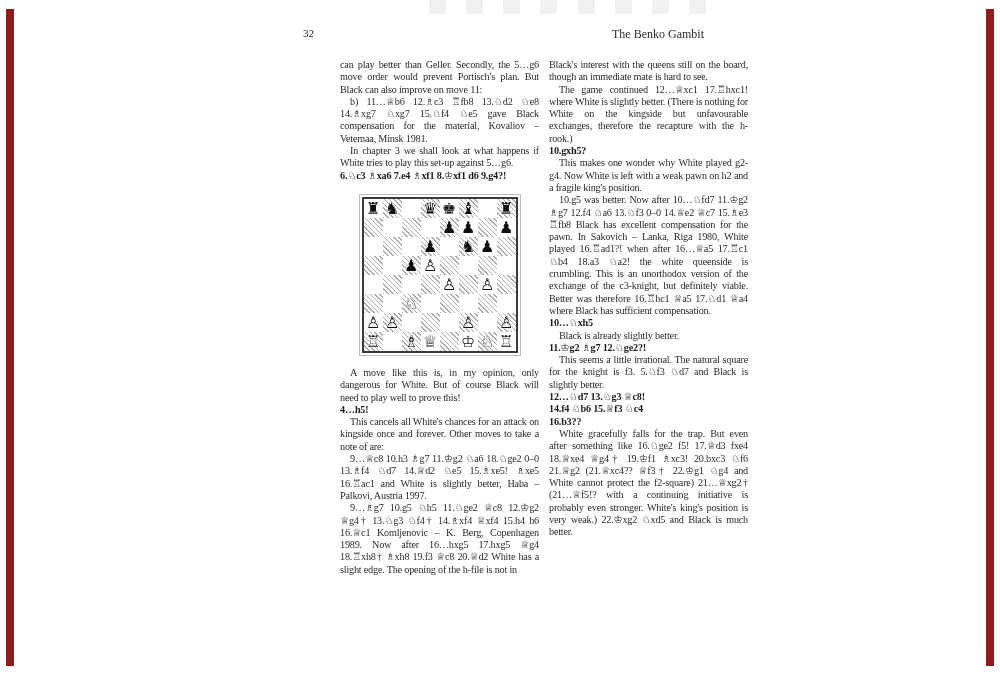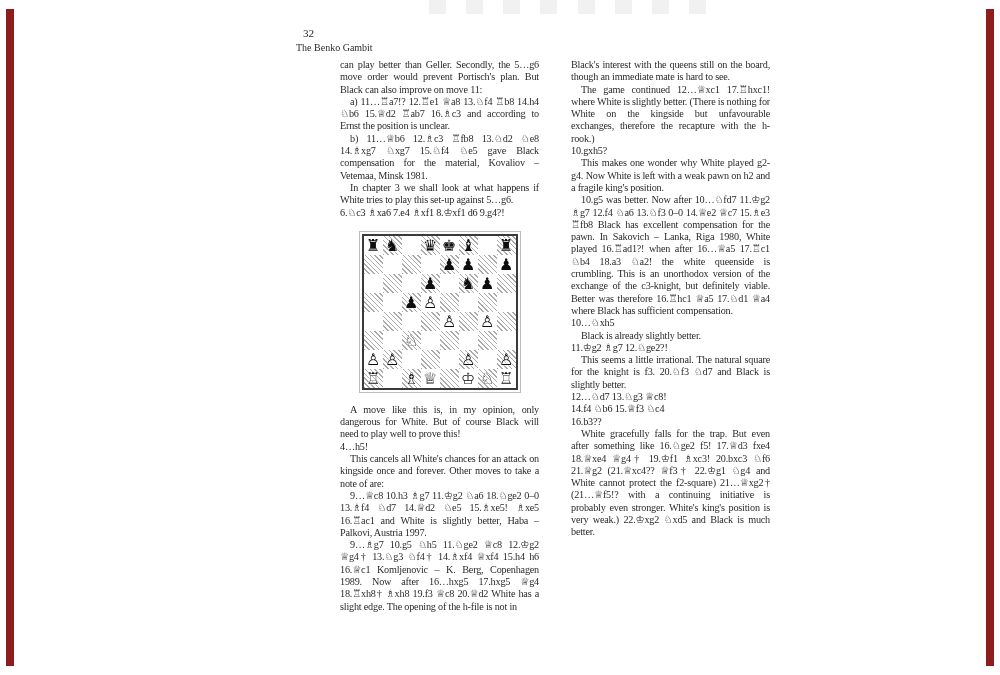--- a/index.html
+++ b/index.html
@@ -7,28 +7,28 @@
     position:relative;width:1000px;height:675px;background:#ffffff;overflow:hidden;
     font-family:"Liberation Serif","DejaVu Serif","DejaVu Sans",serif;color:#2a2a2a;
   }
   .edge-bar{position:absolute;top:9px;bottom:9px;width:8px;}
   .edge-bar.left{left:6px;}
   .edge-bar.right{right:6px;}
   .top-artifacts{position:absolute;left:429px;top:0;width:277px;height:15px;
     display:flex;justify-content:space-between;}
   .ghost-square{width:17px;height:14px;background:#f1f1f1;}
   .page-number{position:absolute;left:303px;top:27px;font-size:11.2px;}
-  .running-title{position:absolute;left:296px;top:42px;width:408px;text-align:left;font-size:10px;}
+  .running-title{position:absolute;left:296px;top:27px;width:408px;text-align:right;font-size:12px;}
   .column{position:absolute;top:59px;width:199px;text-align:justify;
     font-size:10.2px;line-height:12.3px;letter-spacing:-0.2px;margin-left:44px;}
   .column-left{left:296px;}
-  .column-right{left:527px;}
+  .column-right{left:505px;}
   .column p{margin:0;}
   p.indent{text-indent:10px;}
-  p.bold{font-weight:normal;color:#1c1c1c;}
+  p.bold{font-weight:bold;color:#1c1c1c;}
   .diagram-wrap{margin:15px auto 14px;width:156px;}
   .board{
     width:152px;height:152px;display:grid;
     grid-template-columns:repeat(8,19px);grid-template-rows:repeat(8,19px);
     border:2px solid #3a3a3a;outline:1px solid #bdbdbd;outline-offset:2px;background:#fff;
   }
   .square{width:19px;height:19px;display:flex;align-items:center;justify-content:center;}
   .square.dark{
     background-image:repeating-linear-gradient(45deg,#ababab 0px,#ababab 1px,transparent 1px,transparent 3.4px);
   }
@@ -50,21 +50,20 @@
       <div class="ghost-square"></div>
       <div class="ghost-square"></div>
       <div class="ghost-square"></div>
       <div class="ghost-square"></div>
       <div class="ghost-square"></div>
     </div>
   <div class="page-number">32</div>
   <div class="running-title">The Benko Gambit</div>
   <div class="column column-left">
       <p class="plain">can play better than Geller. Secondly, the 5…g6 move order would prevent Portisch's plan. But Black can also improve on move 11:</p>
-      <p class="indent">a) 11…♖a7!? 12.♖e1 ♕a8 13.♘f4 ♖b8 14.h4 ♘b6 15.♕d2 ♖ab7 16.♗c3 and according to Ernst the position is unclear.</p>
       <p class="indent">b) 11…♕b6 12.♗c3 ♖fb8 13.♘d2 ♘e8 14.♗xg7 ♘xg7 15.♘f4 ♘e5 gave Black compensation for the material, Kovaliov – Vetemaa, Minsk 1981.</p>
       <p class="indent">In chapter 3 we shall look at what happens if White tries to play this set-up against 5…g6.</p>
       <p class="bold">6.♘c3 ♗xa6 7.e4 ♗xf1 8.♔xf1 d6 9.g4?!</p>
       <div class="diagram-wrap">
         <div class="board">
           <div class="square">
             <span class="piece">♜</span>
           </div>
           <div class="square dark">
             <span class="piece">♞</span>
@@ -191,19 +190,19 @@
     </div>
   <div class="column column-right">
       <p class="plain">Black's interest with the queens still on the board, though an immediate mate is hard to see.</p>
       <p class="indent">The game continued 12…♕xc1 17.♖hxc1! where White is slightly better. (There is nothing for White on the kingside but unfavourable exchanges, therefore the recapture with the h-rook.)</p>
       <p class="bold">10.gxh5?</p>
       <p class="indent">This makes one wonder why White played g2-g4. Now White is left with a weak pawn on h2 and a fragile king's position.</p>
       <p class="indent">10.g5 was better. Now after 10…♘fd7 11.♔g2 ♗g7 12.f4 ♘a6 13.♘f3 0–0 14.♕e2 ♕c7 15.♗e3 ♖fb8 Black has excellent compensation for the pawn. In Sakovich – Lanka, Riga 1980, White played 16.♖ad1?! when after 16…♕a5 17.♖c1 ♘b4 18.a3 ♘a2! the white queenside is crumbling. This is an unorthodox version of the exchange of the c3-knight, but definitely viable. Better was therefore 16.♖hc1 ♕a5 17.♘d1 ♕a4 where Black has sufficient compensation.</p>
       <p class="bold">10…♘xh5</p>
       <p class="indent">Black is already slightly better.</p>
       <p class="bold">11.♔g2 ♗g7 12.♘ge2?!</p>
-      <p class="indent">This seems a little irrational. The natural square for the knight is f3. 20.♘f3 ♘d7 and Black is slightly better.</p>
+      <p class="indent">This seems a little irrational. The natural square for the knight is f3. 5.♘f3 ♘d7 and Black is slightly better.</p>
       <p class="bold">12…♘d7 13.♘g3 ♕c8!</p>
       <p class="bold">14.f4 ♘b6 15.♕f3 ♘c4</p>
       <p class="bold">16.b3??</p>
       <p class="indent">White gracefully falls for the trap. But even after something like 16.♘ge2 f5! 17.♕d3 fxe4 18.♕xe4 ♕g4† 19.♔f1 ♗xc3! 20.bxc3 ♘f6 21.♕g2 (21.♕xc4?? ♕f3† 22.♔g1 ♘g4 and White cannot protect the f2-square) 21…♕xg2† (21…♕f5!? with a continuing initiative is probably even stronger. White's king's position is very weak.) 22.♔xg2 ♘xd5 and Black is much better.</p>
     </div>
 </div>
 
 </body></html>

